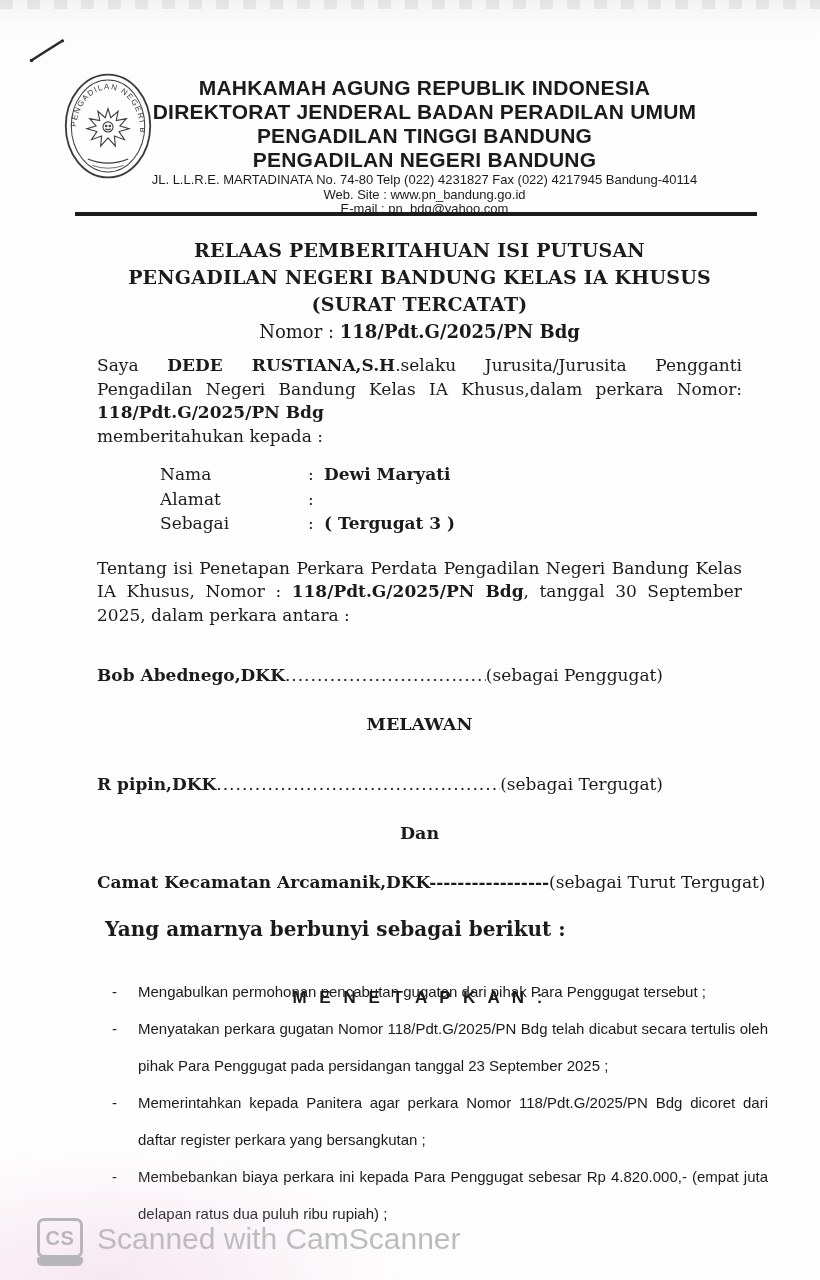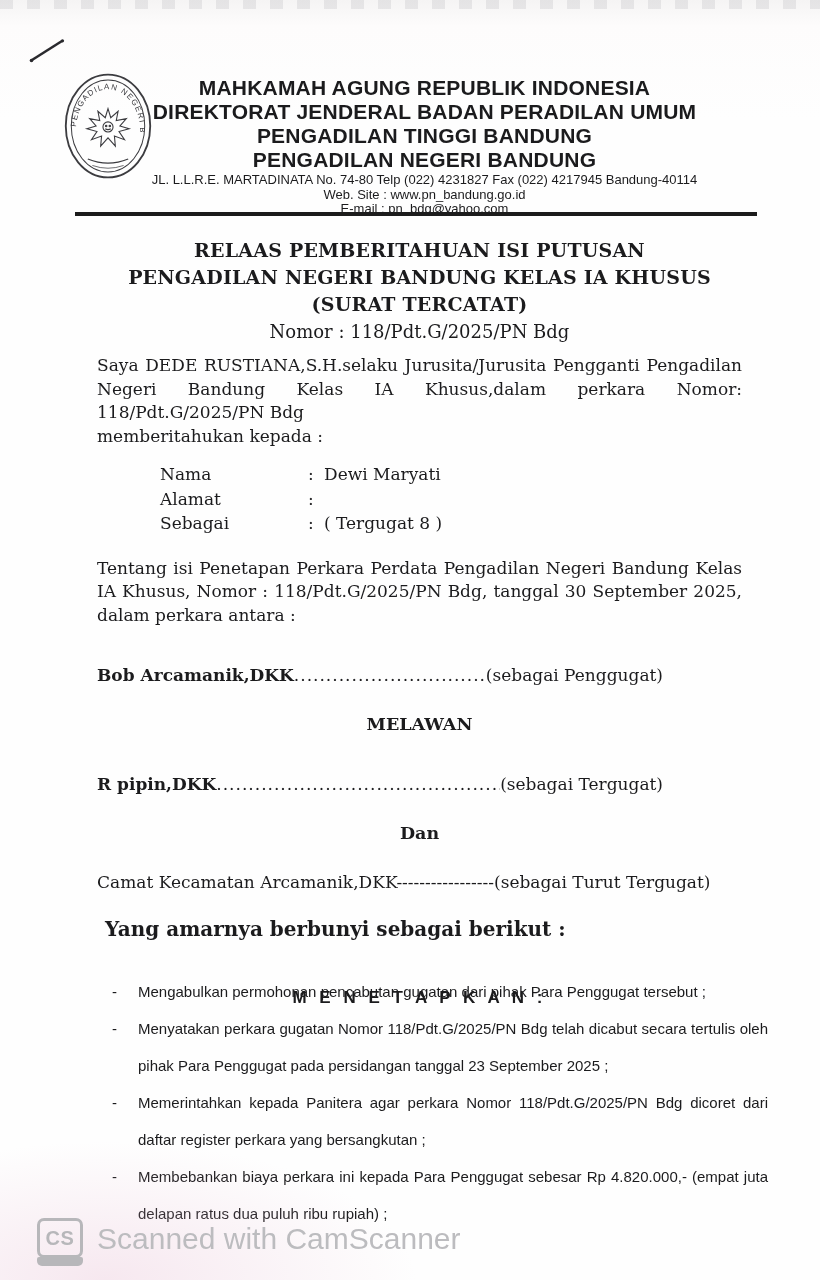--- a/index.html
+++ b/index.html
@@ -22,21 +22,21 @@
   .lh-text{position:absolute;left:37px;right:8px;top:6px;text-align:center;
            font-family:"Liberation Sans",sans-serif;}
   .lh-bold{font-weight:bold;font-size:21px;line-height:24px;letter-spacing:.2px;}
   .lh-small{font-size:13px;line-height:13.5px;margin-top:1px;}
   .rule{position:absolute;top:212px;left:75px;width:682px;height:4px;background:#1c1c1c;}
 
   
   .title-block{position:absolute;top:237px;left:97px;width:645px;text-align:center;}
   .title-line{font-weight:bold;font-size:19px;line-height:27px;letter-spacing:.2px;}
   .nomor-line{font-size:18px;line-height:27px;}
-  .b{font-weight:normal;}
+  .b{font-weight:bold;}
 
   
   .body-col{position:absolute;top:346px;left:97px;width:645px;font-size:17px;line-height:23.5px;margin-top:8px;}
   .just{text-align:justify;}
   .intro-notify{line-height:23.5px;}
 
   .recipient{margin-top:14px;margin-left:63px;font-size:17px;line-height:24.5px;}
   .rrow{display:flex;}
   .rlabel{width:148px;flex:0 0 148px;}
   .rcolon{width:16px;flex:0 0 16px;}
@@ -136,28 +136,28 @@
         <span class="rcolon">:</span>
         <span class="rvalue b">Dewi Maryati</span>
       </div>
       <div class="rrow">
         <span class="rlabel">Alamat</span>
         <span class="rcolon">:</span>
       </div>
       <div class="rrow">
         <span class="rlabel">Sebagai</span>
         <span class="rcolon">:</span>
-        <span class="rvalue b">( Tergugat 8 )</span>
+        <span class="rvalue b">( Tergugat 3 )</span>
       </div>
     </div>
 
     <div class="just tentang"><span>Tentang isi Penetapan Perkara Perdata Pengadilan Negeri Bandung Kelas IA Khusus, Nomor : </span><span class="b">118/Pdt.G/2025/PN Bdg</span><span>, tanggal 30 September 2025, dalam perkara antara :</span></div>
 
     <div class="party-row">
-      <span class="party-name">Bob Arcamanik,DKK</span>
+      <span class="party-name">Bob Abednego,DKK</span>
       <span class="leader">........................................................................................</span>
       <span class="party-role">(sebagai Penggugat)</span>
     </div>
 
     <div class="center-b">MELAWAN</div>
 
     <div class="party-row">
       <span class="party-name">R pipin,DKK</span>
       <span class="leader">........................................................................................</span>
       <span class="party-role">(sebagai Tergugat)</span>

